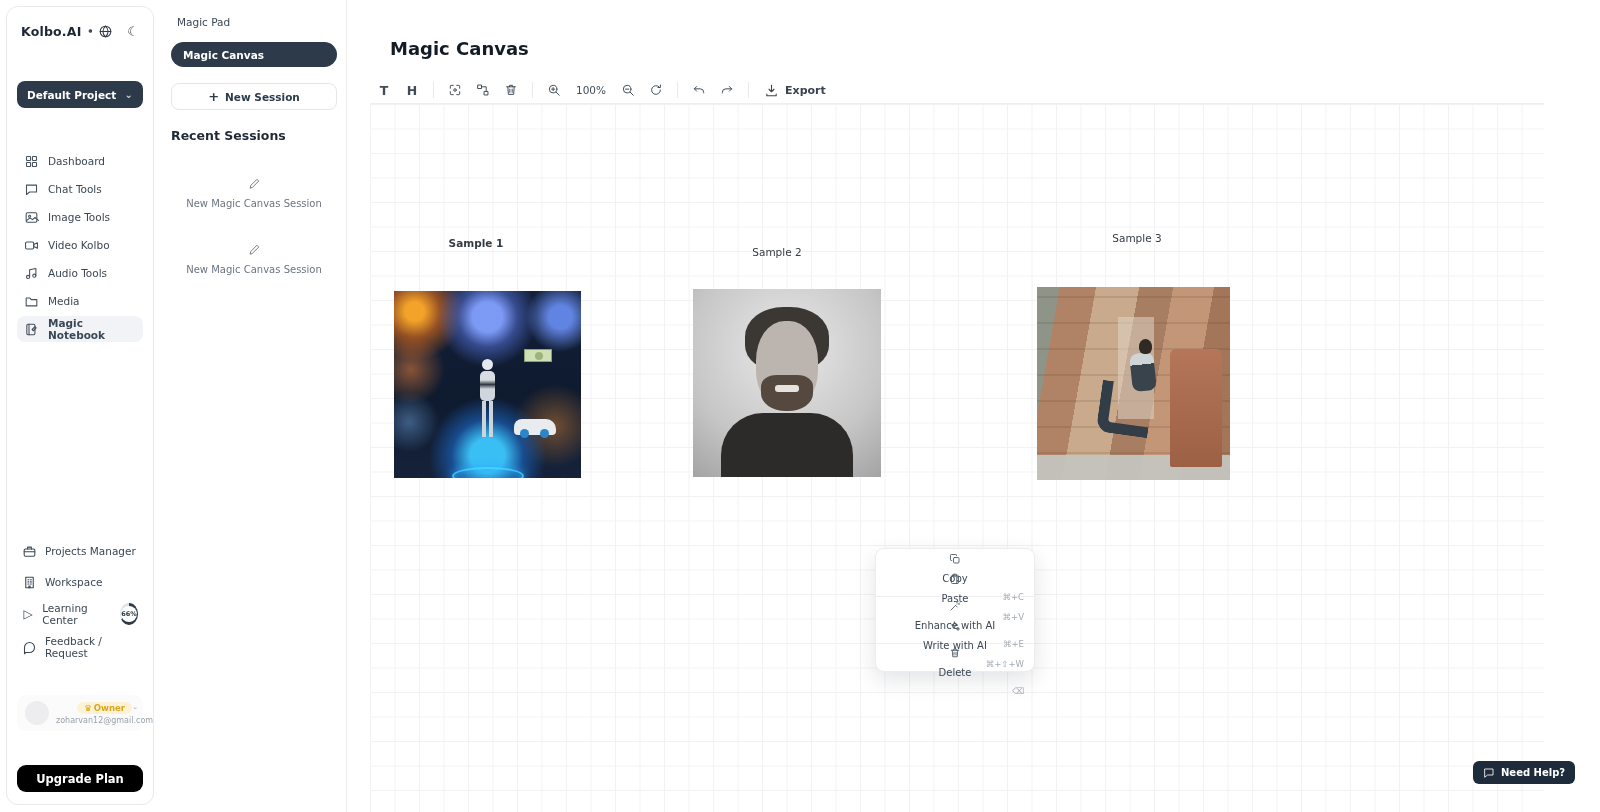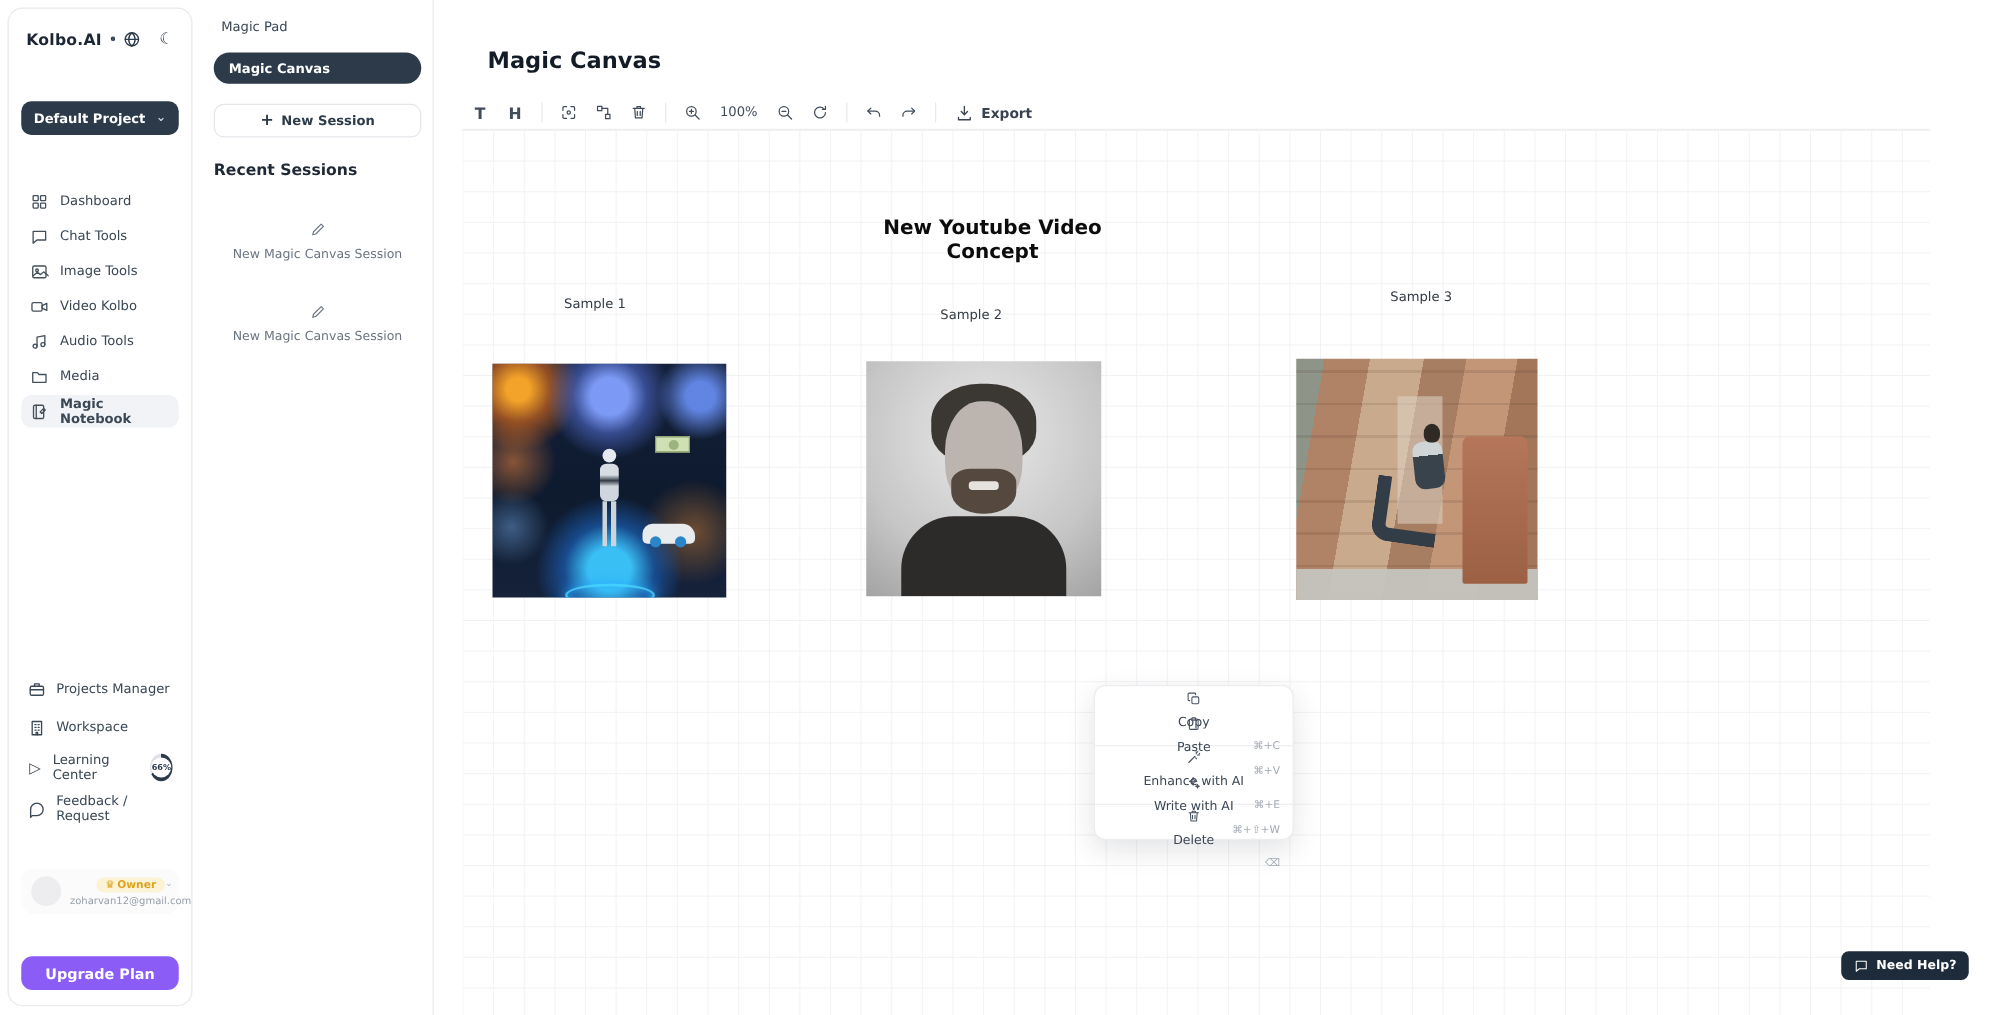--- a/index.html
+++ b/index.html
@@ -26,21 +26,21 @@
   .foot-item { display:flex; align-items:center; gap:8px; font-size:10.5px; color:#3a4754; cursor:pointer; padding:0 5px; min-height:22px; }
   .ring { width:22px; height:22px; border-radius:50%; background:conic-gradient(#2c3a49 0 66%, #dfe3e8 66% 100%); display:flex; align-items:center; justify-content:center; margin-left:2px; }
   .ring-in { width:16px; height:16px; border-radius:50%; background:#fff; font-size:6.5px; font-weight:700; color:#2c3a49; display:flex; align-items:center; justify-content:center; }
   .play-glyph { font-size:12px; width:15px; text-align:center; }
   .user-card { background:#fbfbfc; border-radius:10px; padding:6px 8px; display:flex; align-items:center; gap:7px; margin-bottom:10px; position:relative; }
   .avatar { width:24px; height:24px; border-radius:50%; background:#ededef; flex:0 0 24px; }
   .user-meta { display:flex; flex-direction:column; align-items:center; flex:1; }
   .owner-badge { background:#fcf3d7; color:#dba41c; font-size:8.5px; font-weight:800; border-radius:8px; padding:1px 7px; display:inline-flex; align-items:center; gap:2px; }
   .user-email { font-size:8px; color:#98a1aa; margin-top:2px; white-space:nowrap; }
   .user-chev { position:absolute; right:5px; top:8px; font-size:7px; color:#aab2ba; }
-  .upgrade-btn { background:#8b5cf6; color:#fff; border:none; border-radius:9px; height:27px; font-size:11.5px; font-weight:700; cursor:pointer; width:100%; font-family:inherit; }
+  .upgrade-btn { background:#000000; color:#fff; border:none; border-radius:9px; height:27px; font-size:11.5px; font-weight:700; cursor:pointer; width:100%; font-family:inherit; }
 
   
   .panel2 { position:absolute; left:155px; top:0; width:192px; height:812px; background:#fff; border-right:1px solid #ececf0; padding:14px 9px 0 16px; }
   .pad-item { font-size:10.5px; color:#3a4754; padding:2px 6px 0; cursor:pointer; }
   .canvas-pill { margin-top:14px; background:#2c3a49; color:#fff; font-size:10.5px; font-weight:700; border-radius:13px; height:25px; display:flex; align-items:center; padding:0 12px; cursor:pointer; }
   .new-session { margin-top:16px; width:100%; background:#fff; border:1px solid #e4e6ea; border-radius:8px; height:27px; display:flex; align-items:center; justify-content:center; gap:6px; font-size:10.5px; font-weight:600; color:#2c3a49; cursor:pointer; font-family:inherit; }
   .recent-title { margin-top:18px; font-size:12.5px; font-weight:800; color:#1e2935; }
   .recent-item { display:flex; align-items:center; gap:8px; margin-top:34px; font-size:10px; color:#6b7580; cursor:pointer;flex-direction:column; }
   .recent-item .ic { width:13px; height:13px; flex-basis:13px; color:#6b7580; }
 
@@ -50,21 +50,21 @@
   .tool-btn { display:flex; align-items:center; justify-content:center; width:24px; height:24px; border-radius:6px; cursor:pointer; font-size:12.5px; font-weight:700; color:#414c58; }
   .tool-btn .ic { width:14px; height:14px; flex-basis:14px; }
   .tool-sep { width:1px; height:16px; background:#e7e9ed; margin:0 5px; }
   .zoom-label { font-size:10.5px; color:#414c58; padding:0 6px; }
   .export-btn { display:flex; align-items:center; gap:6px; font-size:11px; font-weight:600; color:#39434f; cursor:pointer; padding:0 6px; }
   .main-divider { position:absolute; left:370px; top:103px; width:1174px; height:1px; background:#efeff2; }
 
   .canvas { position:absolute; left:370px; top:104px; width:1174px; height:708px; background-image:linear-gradient(#f2f2f5 1px, transparent 1px), linear-gradient(90deg,#f2f2f5 1px, transparent 1px); background-size:24.5px 24.5px; }
   .canvas-heading { position:absolute; left:318px; top:68px; width:212px; text-align:center; font-size:16px; font-weight:800; color:#0c0c0d; }
   .sample-label { position:absolute; font-size:10.5px; color:#333c44; }
-  .s1 { left:66px; top:133px; width:80px; text-align:center; }
+  .s1 { left:66px; top:133px; width:80px; text-align:center;font-weight:bold; }
   .s2 { left:367px; top:142px; width:80px; text-align:center; }
   .s3 { left:727px; top:128px; width:80px; text-align:center; }
   .cimg { position:absolute; overflow:hidden; }
   .img1 { left:24px; top:187px; width:187px; height:187px;
     background:
       radial-gradient(circle at 50% 14%, rgba(130,160,255,.95) 0 8%, rgba(90,120,230,.5) 16%, transparent 27%),
       radial-gradient(circle at 11% 11%, rgba(255,170,40,.95) 0 4%, rgba(255,120,20,.55) 11%, transparent 21%),
       radial-gradient(circle at 89% 14%, rgba(110,150,255,.85) 0 5%, transparent 15%),
       radial-gradient(circle at 9% 42%, rgba(255,140,60,.5), transparent 17%),
       radial-gradient(circle at 8% 70%, rgba(130,190,255,.4), transparent 14%),
@@ -360,21 +360,20 @@
         <svg viewBox="0 0 24 24">
           <path d="M12 3.5V14M8 10l4 4 4-4M4.5 17.5v3h15v-3"></path>
         </svg>
       </span>
     <span>Export</span>
   </span>
 </div>
 <div class="main-divider"></div>
 
 <div class="canvas">
-  <div class="canvas-heading">New Youtube Video Concept</div>
 
   <div class="sample-label s1">Sample 1</div>
   <div class="sample-label s2">Sample 2</div>
   <div class="sample-label s3">Sample 3</div>
 
   <div class="cimg img1">
     <div class="money"></div>
     <div class="robot-head"></div>
     <div class="robot-body"></div>
     <div class="robot-legs"></div>

